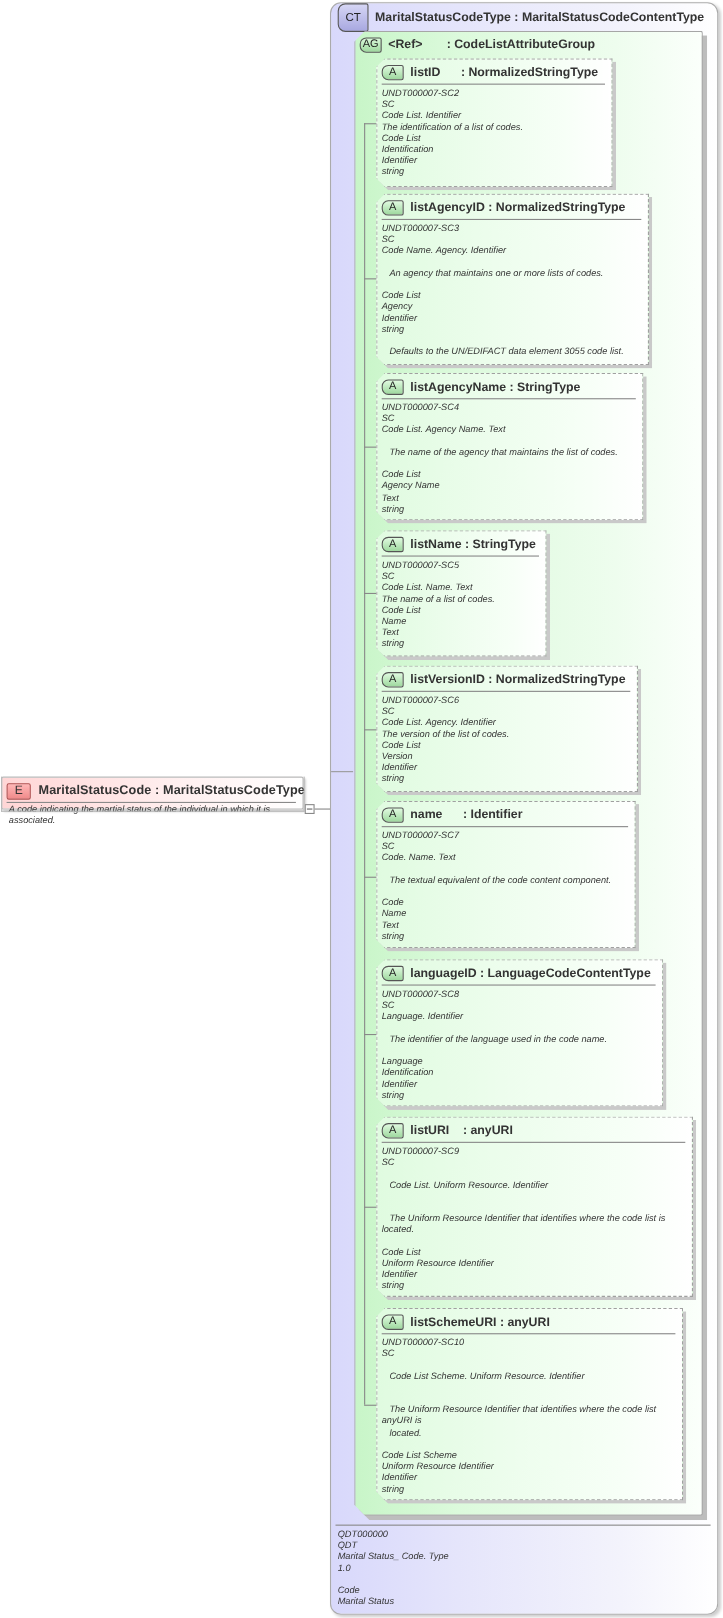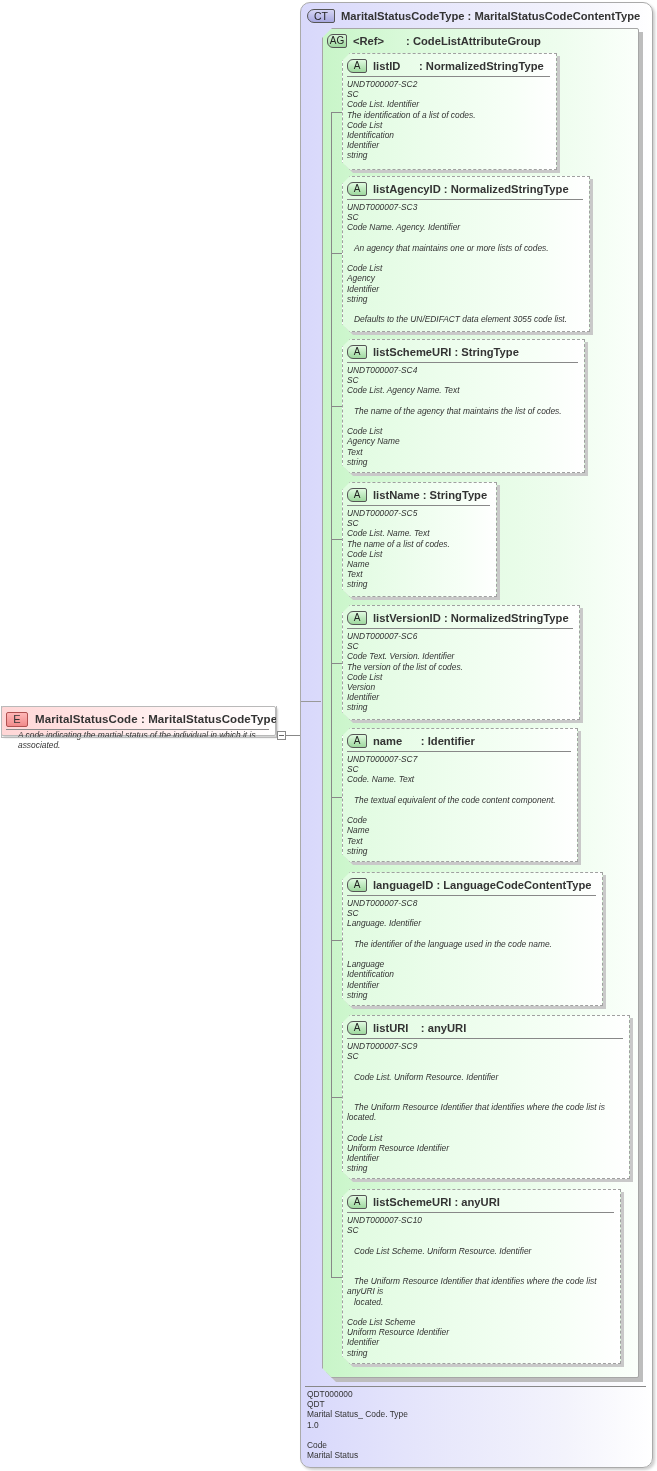--- a/index.html
+++ b/index.html
@@ -16,37 +16,37 @@
   .element-box { height: 30px; }
   .el-head { position: absolute; left: 4px; top: 4px; height: 16px; display: flex; align-items: center; white-space: nowrap; }
   .badge {
     display: inline-flex; align-items: center; justify-content: center;
     height: 15px; font-size: 11px; font-weight: normal; color: #222;
     border: 1px solid #777; border-radius: 2px;
   }
   .badge-e { width: 22px; background: linear-gradient(#ffb7b7, #f08a8a); border-color: #b05050; color: #333; }
   .el-title { margin-left: 7px; font-size: 11.5px; font-weight: bold; color: #333; letter-spacing: 0.1px; text-align: right; }
   .el-sep { position: absolute; left: 4px; right: 6px; top: 22px; border-top: 1px solid #8a8a8a; }
-  .el-desc { position: absolute; left: 18px; top: 730px; width: 270px; font-size: 8.4px; font-style: italic; color: #333; line-height: 10px; }
+  .el-desc { position: absolute; left: 8px; top: 730px; width: 270px; font-size: 8.4px; font-style: italic; color: #333; line-height: 10px; }
 
   
   .collapse-box { position: absolute; left: 277px; top: 731px; width: 9px; height: 9px; border: 1px solid #888; background: #fff; }
   .collapse-box::after { content: ""; position: absolute; left: 1px; right: 1px; top: 3px; border-top: 1px solid #666; }
   .conn-h1 { position: absolute; left: 286px; top: 735px; width: 14px; border-top: 1px solid #888; }
 
   
   .ct-box {
     position: absolute; left: 300px; top: 2px; width: 353px; height: 1466px;
     border: 1px solid #aaaaaa; border-radius: 10px;
     background: linear-gradient(to right, #d8d8fb 0%, #e4e4fb 30%, #f3f3fc 75%, #ffffff 100%);
     box-shadow: 2px 2px 3px rgba(0,0,0,0.2);
   }
   .ct-head { position: absolute; left: 6px; top: 5px; height: 16px; display: flex; align-items: center; white-space: nowrap; }
   .badge-ct {
-    width: 28px; height: 14px; font-size: 10.5px; border-radius: 7px 2px 2px 7px;
+    width: 28px; height: 26px; font-size: 10.5px; border-radius: 7px 2px 2px 7px;
     background: linear-gradient(#d6d6f5, #a8a8e0); border: 1px solid #555; color: #222;
   }
   .ct-title { margin-left: 6px; font-size: 11.2px; font-weight: bold; color: #333; }
   .ct-inner-v { position: absolute; left: 0px; top: 698px; width: 20px; border-top: 1px solid #999; }
 
   
   .ag-box {
     position: absolute; left: 322px; top: 28px; width: 317px; height: 1350px;
     border: 1px solid #a6a6a6;
     border-radius: 2px;
@@ -84,21 +84,21 @@
     width: 20px; height: 14px; font-size: 10px; border-radius: 6px 2px 2px 6px;
     background: linear-gradient(#e0fae0, #9ed89e); border: 1px solid #555; color: #222;
   }
   .attr-name { margin-left: 6px; font-size: 11.2px; font-weight: bold; color: #333; }
   .attr-sep { position: absolute; left: 4px; right: 6px; top: 22px; border-top: 1px solid #888; }
   .attr-body { position: absolute; left: 4px; top: 25px; right: 4px; font-size: 8.4px; font-style: italic; line-height: 10.2px; color: #333; }
   .attr-body .ln { display: block; min-height: 10.2px; white-space: pre-wrap; }
 
   
   .ct-sep { position: absolute; left: 305px; top: 1386px; width: 341px; border-top: 1px solid #888; }
-  .ct-foot { position: absolute; left: 307px; top: 1389px; font-size: 8.4px; line-height: 10.2px; color: #333; }
+  .ct-foot { position: absolute; left: 307px; top: 1389px; font-size: 8.4px; font-style: italic; line-height: 10.2px; color: #333; }
   .ct-foot .ln { display: block; min-height: 10.2px; }
 </style>
 </head>
 <body>
 
 <div class="element-box">
   <div class="el-head">
     <span class="badge badge-e">E</span>
     <span class="el-title">MaritalStatusCode : MaritalStatusCodeType</span>
   </div>
@@ -175,21 +175,21 @@
     <span class="ln">string</span>
     <span class="ln"></span>
     <span class="ln">   Defaults to the UN/EDIFACT data element 3055 code list.</span>
   </div>
 </div>
 
 <div class="attr-shadow" style="top:342px;width:243px;height:134px;"></div>
 <div class="attr" style="top:339px;width:243px;height:134px;">
   <div class="attr-head">
     <span class="badge badge-a">A</span>
-    <span class="attr-name" style="white-space:pre">listSchemeURI : StringType</span>
+    <span class="attr-name" style="white-space:pre">listAgencyName : StringType</span>
   </div>
   <div class="attr-sep"></div>
   <div class="attr-body">
     <span class="ln">UNDT000007-SC4</span>
     <span class="ln">SC</span>
     <span class="ln">Code List. Agency Name. Text</span>
     <span class="ln"></span>
     <span class="ln">   The name of the agency that maintains the list of codes.</span>
     <span class="ln"></span>
     <span class="ln">Code List</span>
@@ -221,21 +221,21 @@
 <div class="attr-shadow" style="top:608px;width:238px;height:115px;"></div>
 <div class="attr" style="top:605px;width:238px;height:115px;">
   <div class="attr-head">
     <span class="badge badge-a">A</span>
     <span class="attr-name" style="white-space:pre">listVersionID : NormalizedStringType</span>
   </div>
   <div class="attr-sep"></div>
   <div class="attr-body">
     <span class="ln">UNDT000007-SC6</span>
     <span class="ln">SC</span>
-    <span class="ln">Code Text. Version. Identifier</span>
+    <span class="ln">Code List. Agency. Identifier</span>
     <span class="ln">The version of the list of codes.</span>
     <span class="ln">Code List</span>
     <span class="ln">Version</span>
     <span class="ln">Identifier</span>
     <span class="ln">string</span>
   </div>
 </div>
 
 <div class="attr-shadow" style="top:731px;width:236px;height:134px;"></div>
 <div class="attr" style="top:728px;width:236px;height:134px;">

